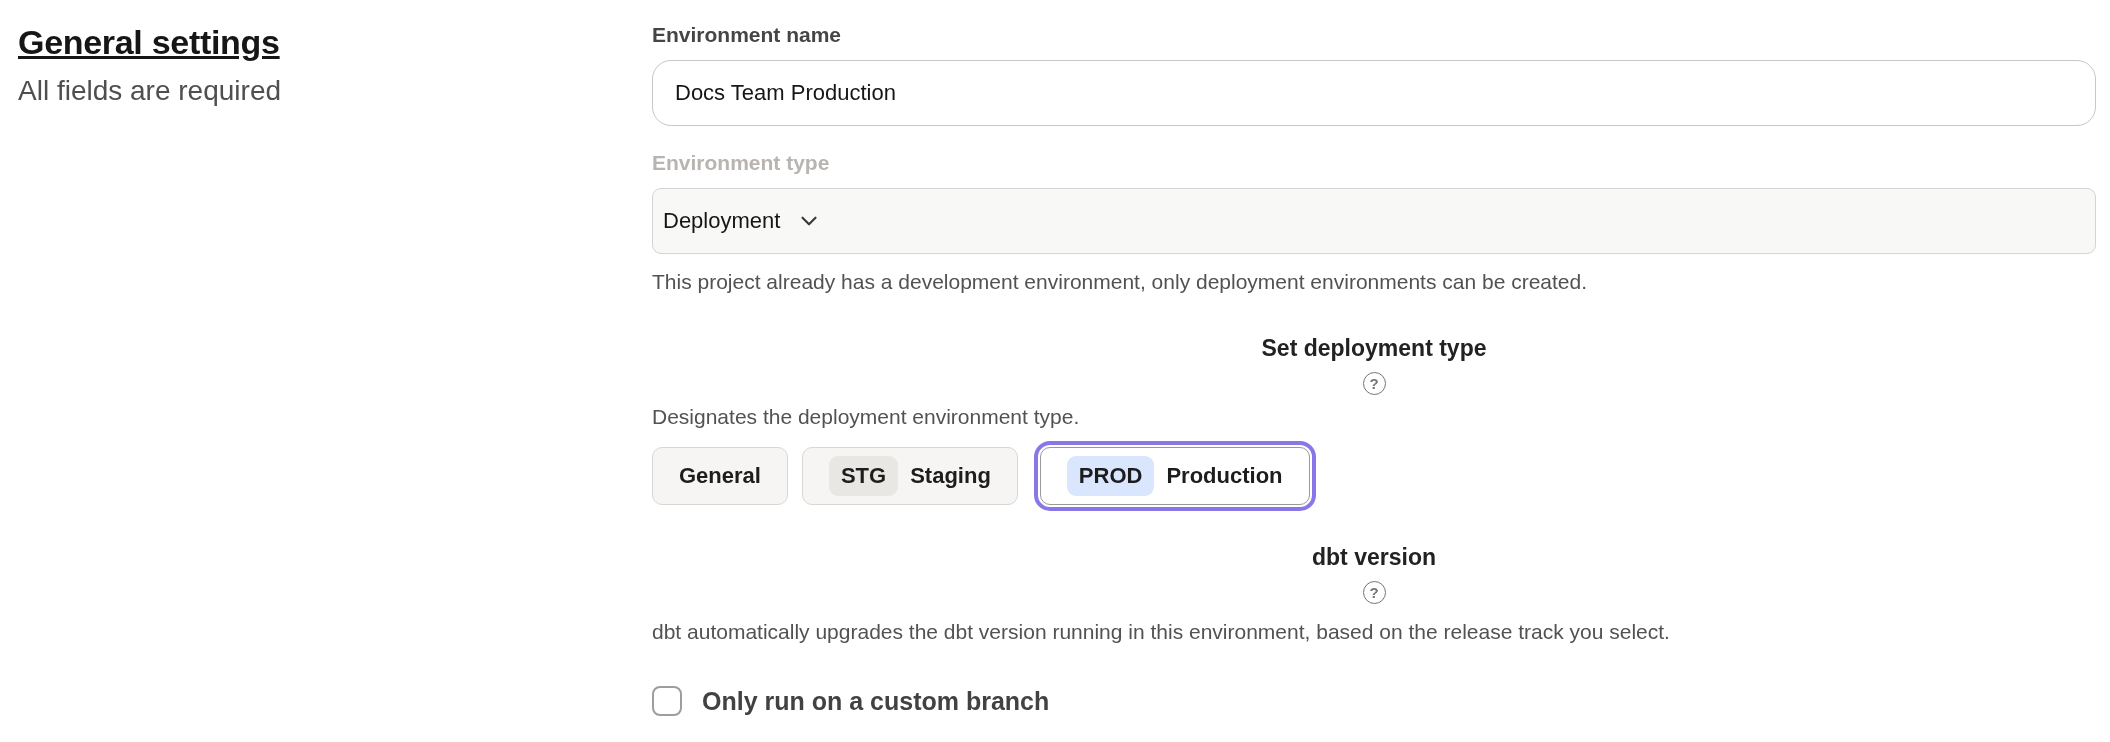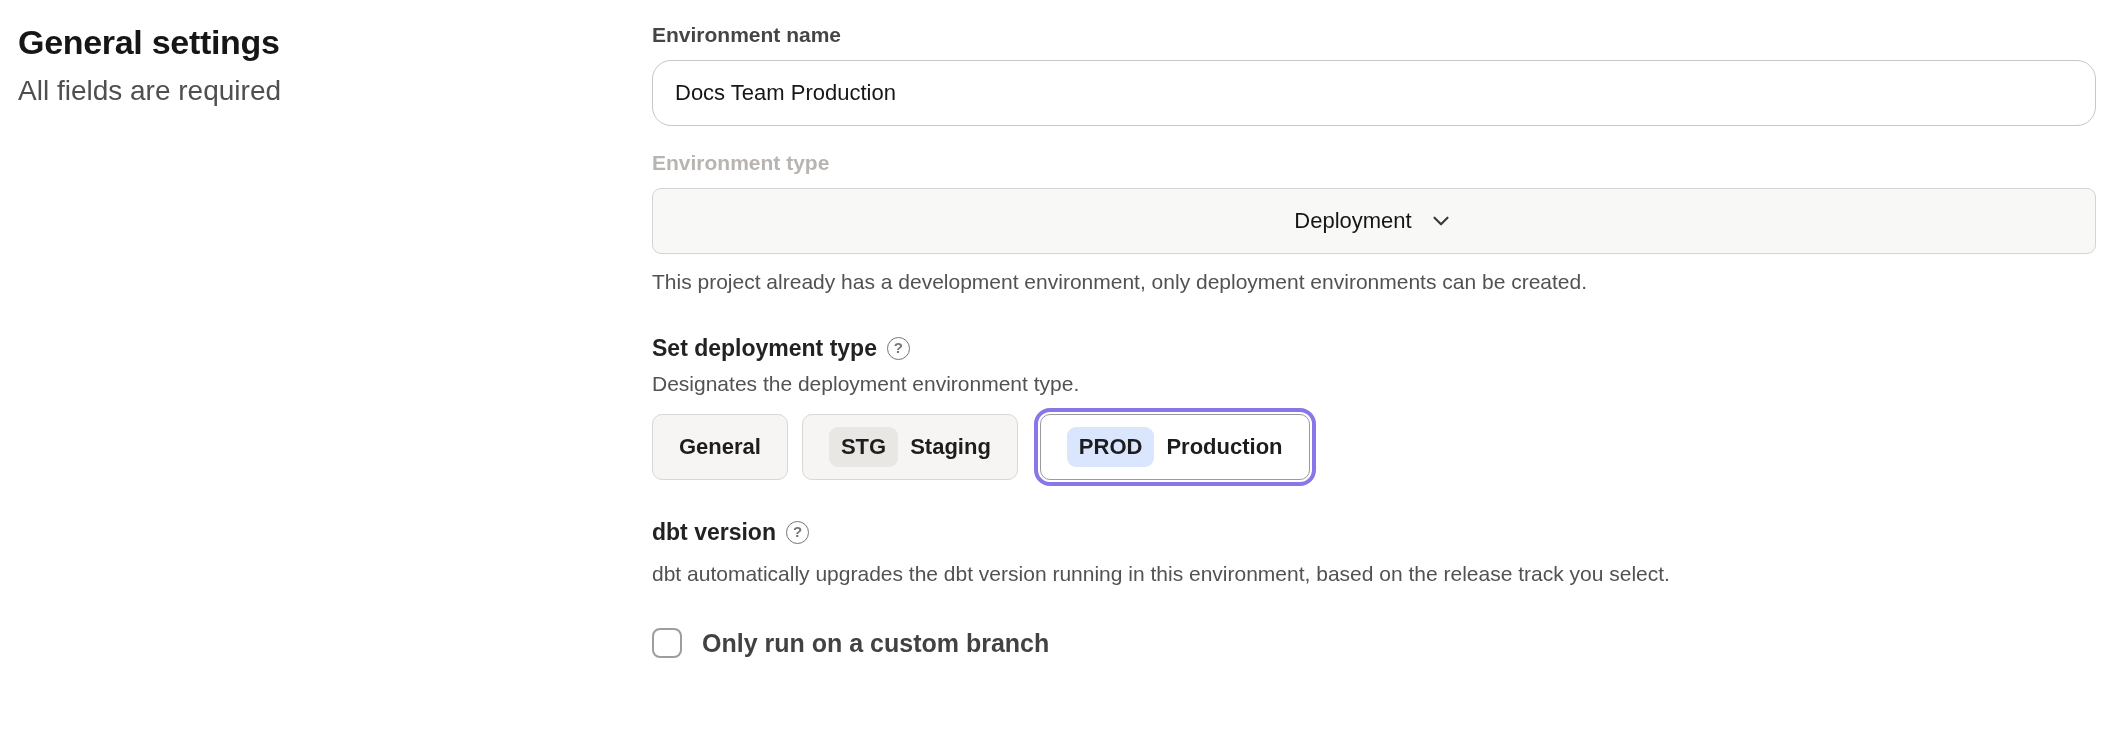--- a/index.html
+++ b/index.html
@@ -15,20 +15,21 @@
     position: absolute;
     left: 18px; top: 24px;
     width: 560px;
   }
   .intro h1 {
     font-size: 34px;
     font-weight: 700;
     color: #161616;
     letter-spacing: -0.3px;
     line-height: 1.1;
+    text-decoration: underline;
   }
   .intro .sub {
     margin-top: 14px;
     font-size: 28px;
     color: #4f4f4f;
   }
   
   .form-col {
     position: absolute;
     left: 652px; top: 22px;
@@ -58,21 +59,21 @@
   }
   .select {
     width: 100%;
     height: 66px;
     border: 1px solid #c9c9c9;
     border-radius: 9px;
     background: #ffffff;
     padding: 0 10px;
     display: flex;
     align-items: center;
-    justify-content: center;
+    justify-content: flex-start;
     font-size: 22px;
     color: #161616;
     cursor: pointer;
   }
   .select.disabled {
     background: #f8f8f7;
     border-color: #d6d4d2;
     cursor: default;
   }
   .chevron { flex: 0 0 auto; margin-left: 16px; display: flex; }
@@ -83,20 +84,21 @@
     line-height: 24px;
   }
   .section-head {
     display: flex;
     align-items: center;
     gap: 10px;
     font-size: 23px;
     font-weight: 700;
     color: #222222;
     line-height: 28px;
+    flex-direction: column;
   }
   .help-icon {
     width: 23px; height: 23px;
     border: 1.5px solid #757575;
     border-radius: 50%;
     color: #757575;
     font-size: 15px;
     font-weight: 600;
     display: inline-flex;
     align-items: center;
@@ -110,21 +112,21 @@
     color: #525252;
     line-height: 24px;
   }
   .btn-row {
     margin-top: 18px;
     display: flex;
     align-items: center;
     gap: 14px;
   }
   .type-btn {
-    height: 66px;
+    height: 58px;
     border: 1px solid #d9d7d5;
     border-radius: 10px;
     background: #f6f5f4;
     padding: 0 26px;
     display: inline-flex;
     align-items: center;
     gap: 12px;
     font-family: "Liberation Sans", sans-serif;
     font-size: 22px;
     font-weight: 600;

